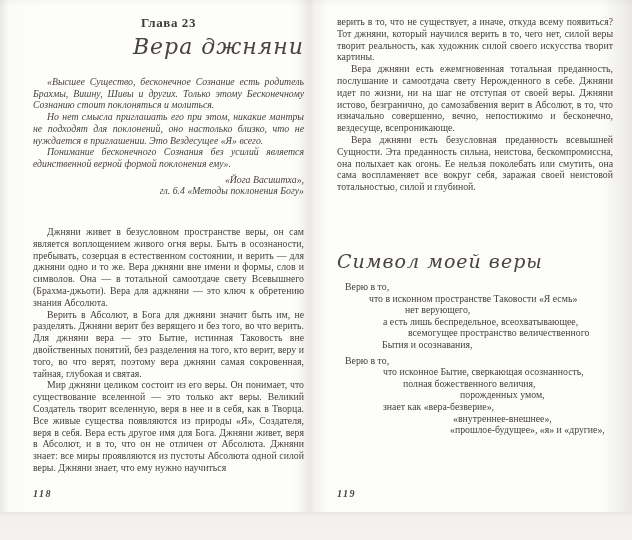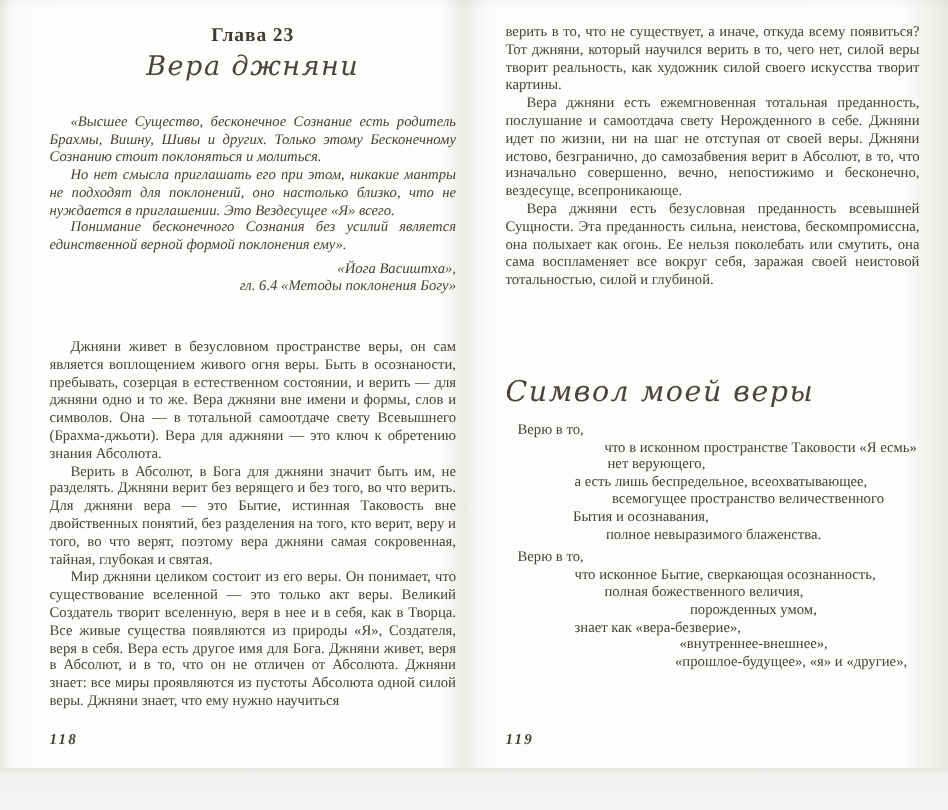--- a/index.html
+++ b/index.html
@@ -32,22 +32,22 @@
   .page-left  { left:33px;  width:271px; }
   .page-right { left:337px; width:276px; }
 
   .chapter-heading {
     position:absolute; top:15px; left:0; width:100%;
     text-align:center; font-size:13px; font-weight:bold;
     letter-spacing:0.6px; color:#403b34;
   }
   .book-title {
     position:absolute; top:34px; left:0; width:100%;
-    text-align:center; font-family:"DejaVu Serif","Liberation Serif",serif;
-    font-style:italic; font-size:18px; font-weight:normal;
+    text-align:right; font-family:"DejaVu Serif","Liberation Serif",serif;
+    font-style:italic; font-size:22px; font-weight:normal;
     letter-spacing:1px; color:#4a443c;
   }
   .epigraph {
     position:absolute; top:76px; left:0; width:100%;
     font-style:italic; font-size:9.8px; line-height:11.7px;
     text-align:justify; color:#49433b;
   }
   .epigraph p { margin:0; text-indent:14px; }
   .attribution { margin-top:4px; text-align:right; }
   .attribution div { line-height:11.7px; }
@@ -114,26 +114,25 @@
       <p class="no-indent">верить в то, что не существует, а иначе, откуда всему появиться? Тот джняни, который научился верить в то, чего нет, силой веры творит реальность, как художник силой своего искусства творит картины.</p>
       <p>Вера джняни есть ежемгновенная тотальная преданность, послушание и самоотдача свету Нерожденного в себе. Джняни идет по жизни, ни на шаг не отступая от своей веры. Джняни истово, безгранично, до самозабвения верит в Абсолют, в то, что изначально совершенно, вечно, непостижимо и бесконечно, вездесуще, всепроникающе.</p>
       <p>Вера джняни есть безусловная преданность всевышней Сущности. Эта преданность сильна, неистова, бескомпромиссна, она полыхает как огонь. Ее нельзя поколебать или смутить, она сама воспламеняет все вокруг себя, заражая своей неистовой тотальностью, силой и глубиной.</p>
     </div>
 
     <div class="section-title">Символ моей веры</div>
 
     <div class="verse">
       <div class="stanza1">
         <div class="vline" style="margin-left:8px">Верю в то,</div>
-        <div class="vline" style="margin-left:66px">что в исконном пространстве Таковости «Я есмь»</div>
+        <div class="vline" style="margin-left:32px">что в исконном пространстве Таковости «Я есмь»</div>
         <div class="vline" style="margin-left:68px">нет верующего,</div>
         <div class="vline" style="margin-left:46px">а есть лишь беспредельное, всеохватывающее,</div>
         <div class="vline" style="margin-left:71px">всемогущее пространство величественного</div>
         <div class="vline" style="margin-left:45px">Бытия и осознавания,</div>
-        <div class="vline" style="margin-left:67px">полное невыразимого блаженства.</div>
       </div>
       <div class="stanza2">
         <div class="vline" style="margin-left:8px">Верю в то,</div>
         <div class="vline" style="margin-left:46px">что исконное Бытие, сверкающая осознанность,</div>
         <div class="vline" style="margin-left:66px">полная божественного величия,</div>
         <div class="vline" style="margin-left:123px">порожденных умом,</div>
         <div class="vline" style="margin-left:46px">знает как «вера-безверие»,</div>
         <div class="vline" style="margin-left:116px">«внутреннее-внешнее»,</div>
         <div class="vline" style="margin-left:113px">«прошлое-будущее», «я» и «другие»,</div>
       </div>

